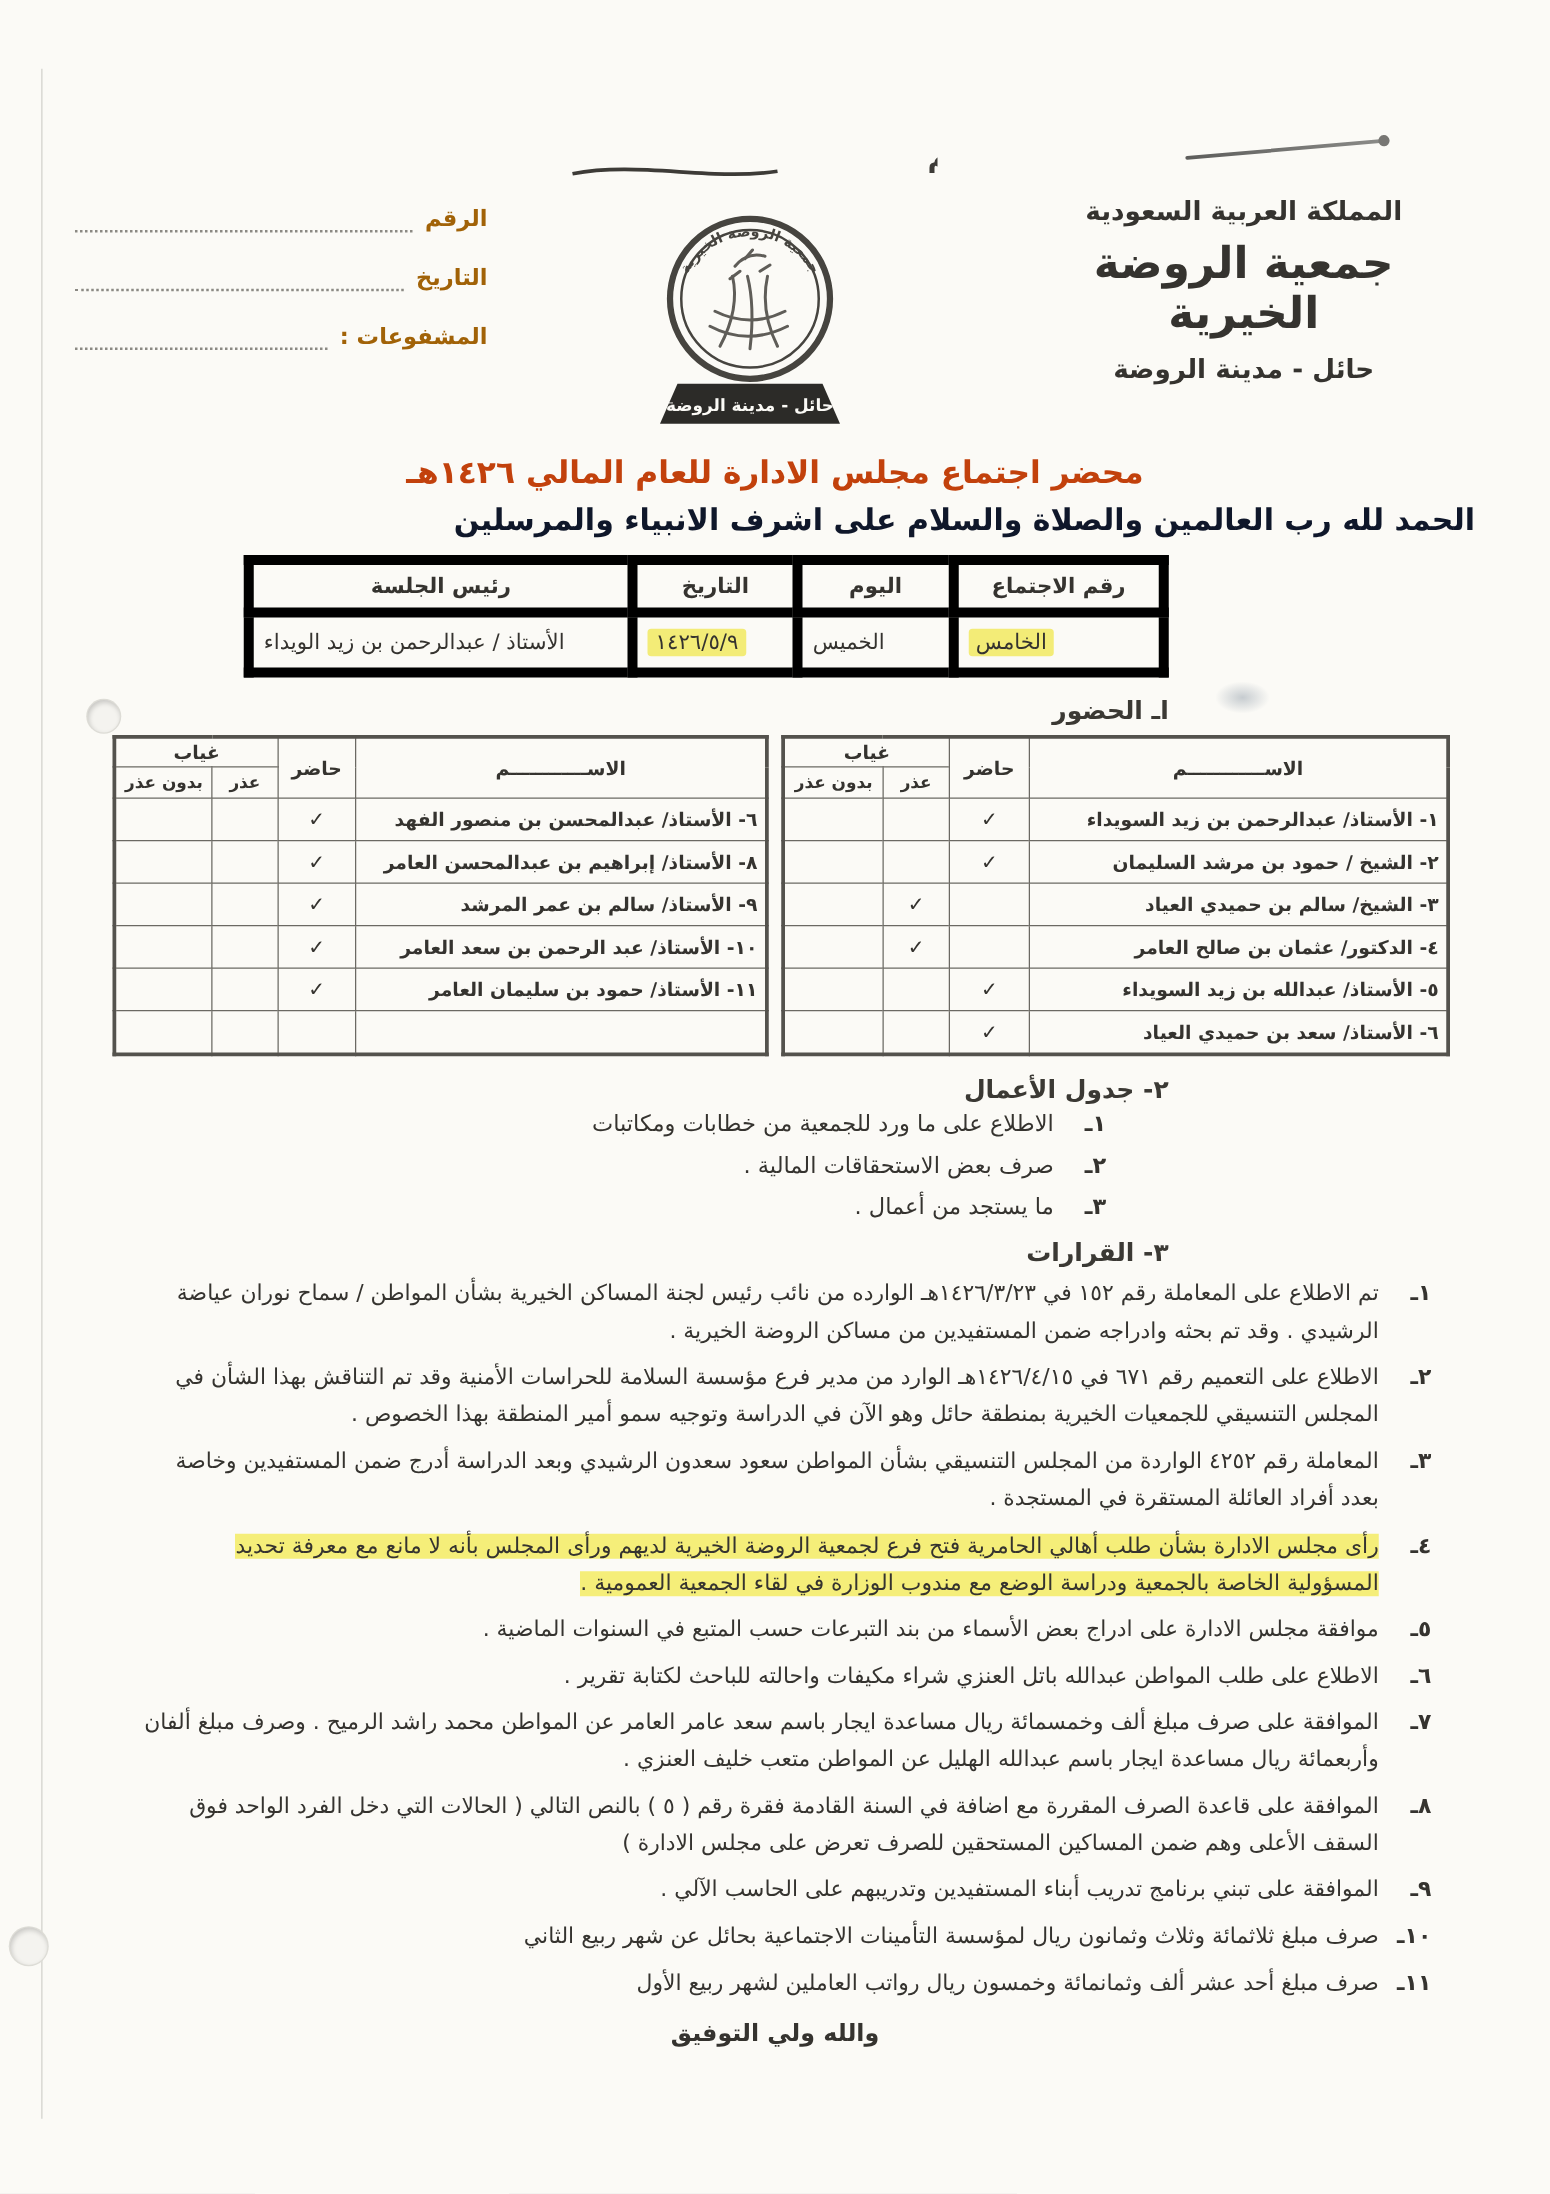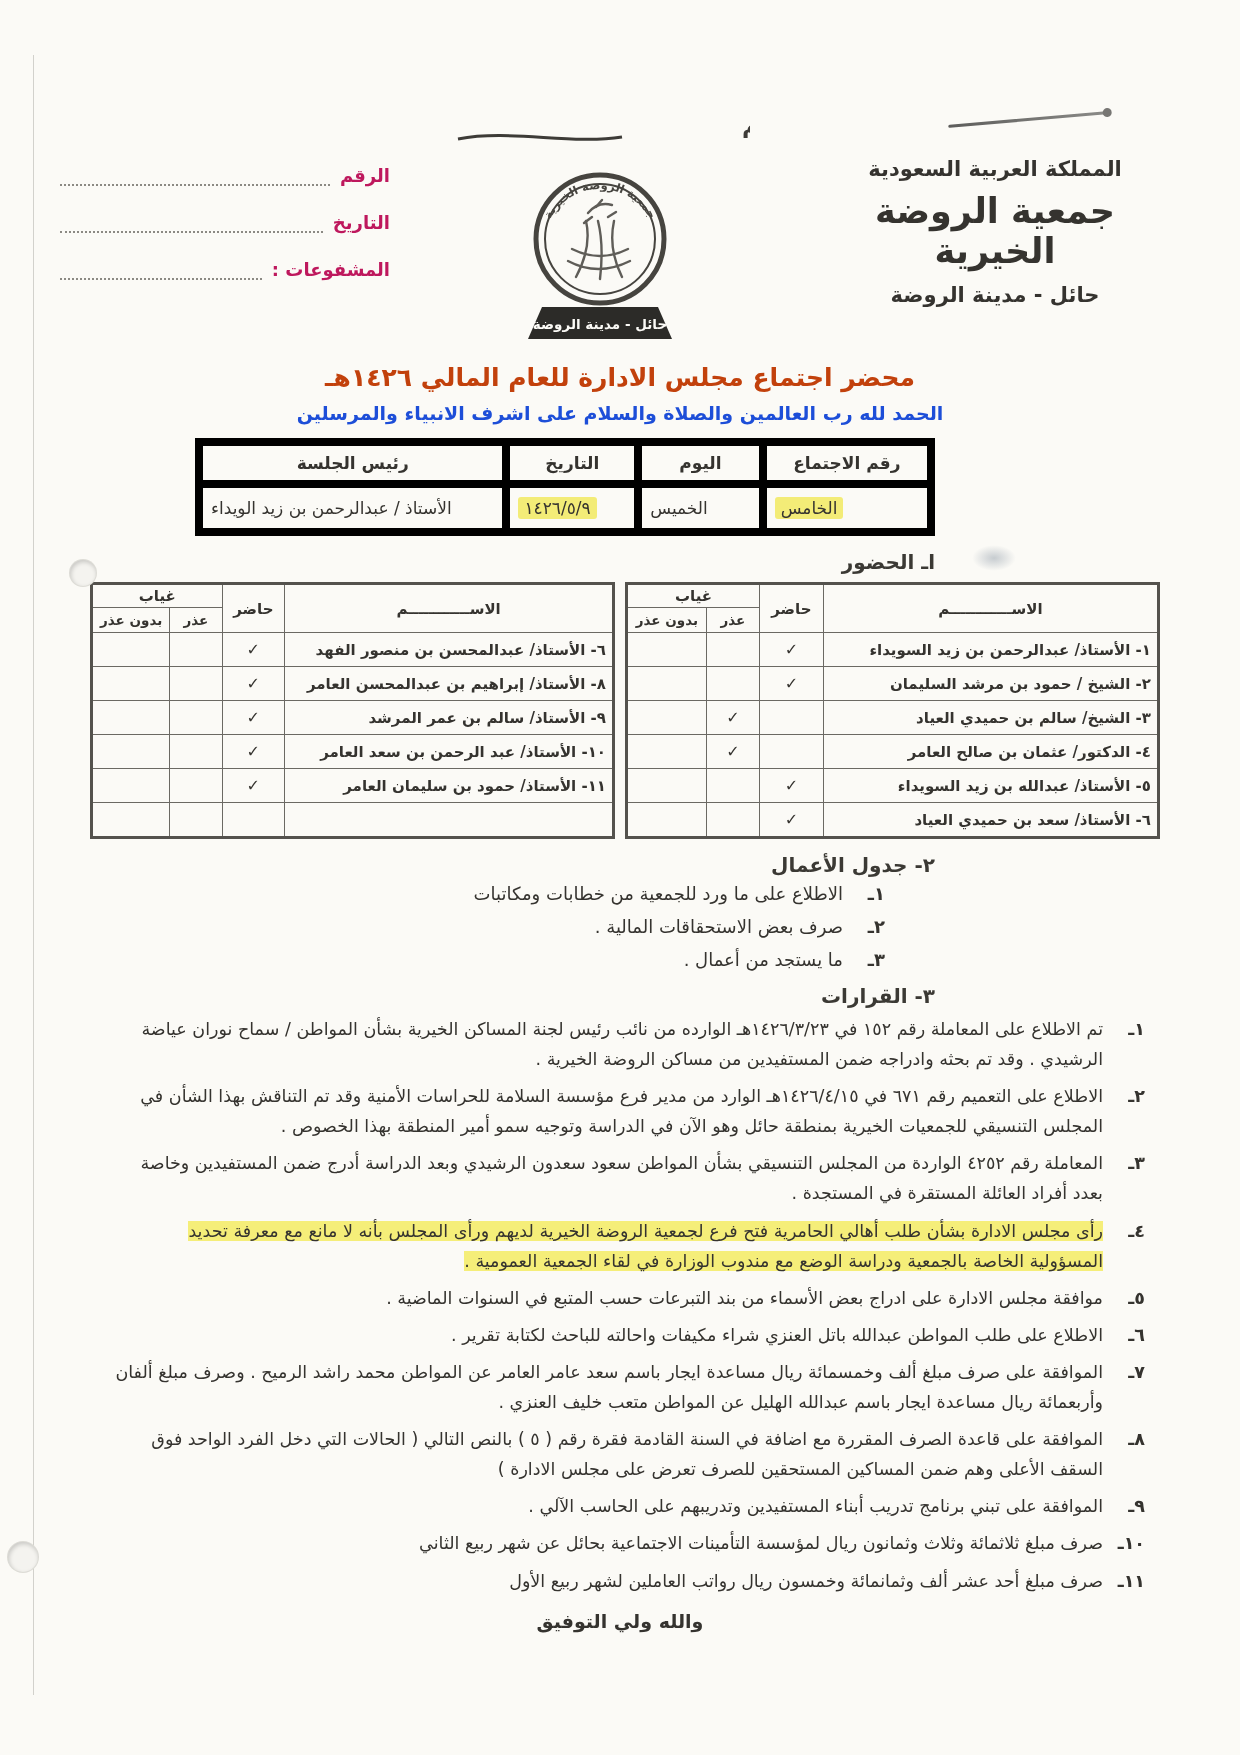--- a/index.html
+++ b/index.html
@@ -23,25 +23,25 @@
     background:radial-gradient(ellipse at center, #b9c0c6 0%, rgba(250,250,247,0) 70%); opacity:.8; }
   
   .header-row { display:flex; justify-content:space-between; align-items:flex-start; }
   .header-right { width:370px; text-align:center; margin-top:62px; }
   .hr-country { font-size:21px; font-weight:bold; }
   .hr-org { font-size:35px; font-weight:bold; margin-top:10px; }
   .hr-loc { font-size:21px; font-weight:bold; margin-top:12px; }
   .header-center { width:300px; display:flex; flex-direction:column; align-items:center; margin-top:0; }
   .header-left { width:330px; margin-top:70px; font-size:18px; }
   .stamp-row { display:flex; align-items:flex-end; margin-bottom:26px; }
-  .stamp-label { white-space:nowrap; margin-left:10px; font-weight:bold; color:#be185d; }
+  .stamp-label { white-space:nowrap; margin-left:10px; font-weight:bold; color:#a16207; }
   .stamp-dots { flex:1; border-bottom:2px dotted #8b8983; height:1em; }
   
   .doc-title { text-align:center; font-size:25px; font-weight:bold; margin-top:16px; color:#c2410c; }
-  .praise { text-align:center; font-size:19px; font-weight:bold; margin-top:10px; color:#1d4ed8; }
+  .praise { text-align:right; font-size:24px; font-weight:bold; margin-top:10px; color:#0f172a; }
   
   table { border-collapse:collapse; }
   .meeting-table { width:740px; margin-top:14px; margin-right:245px; table-layout:fixed; }
   .meeting-table th, .meeting-table td { border:8px solid #000000; padding:4px 8px; }
   .meeting-table th { font-size:17px; font-weight:bold; height:26px; }
   .meeting-table td { font-size:17px; height:32px; text-align:left; }
   .hl { background:#f3ec77; padding:1px 6px; border-radius:3px; }
   
   .section-title { font-size:20px; font-weight:bold; margin-top:14px; margin-right:245px; color:#3b3934; }
   .attendance-wrap { display:flex; gap:10px; margin-top:8px; margin-right:20px; width:1070px; }

